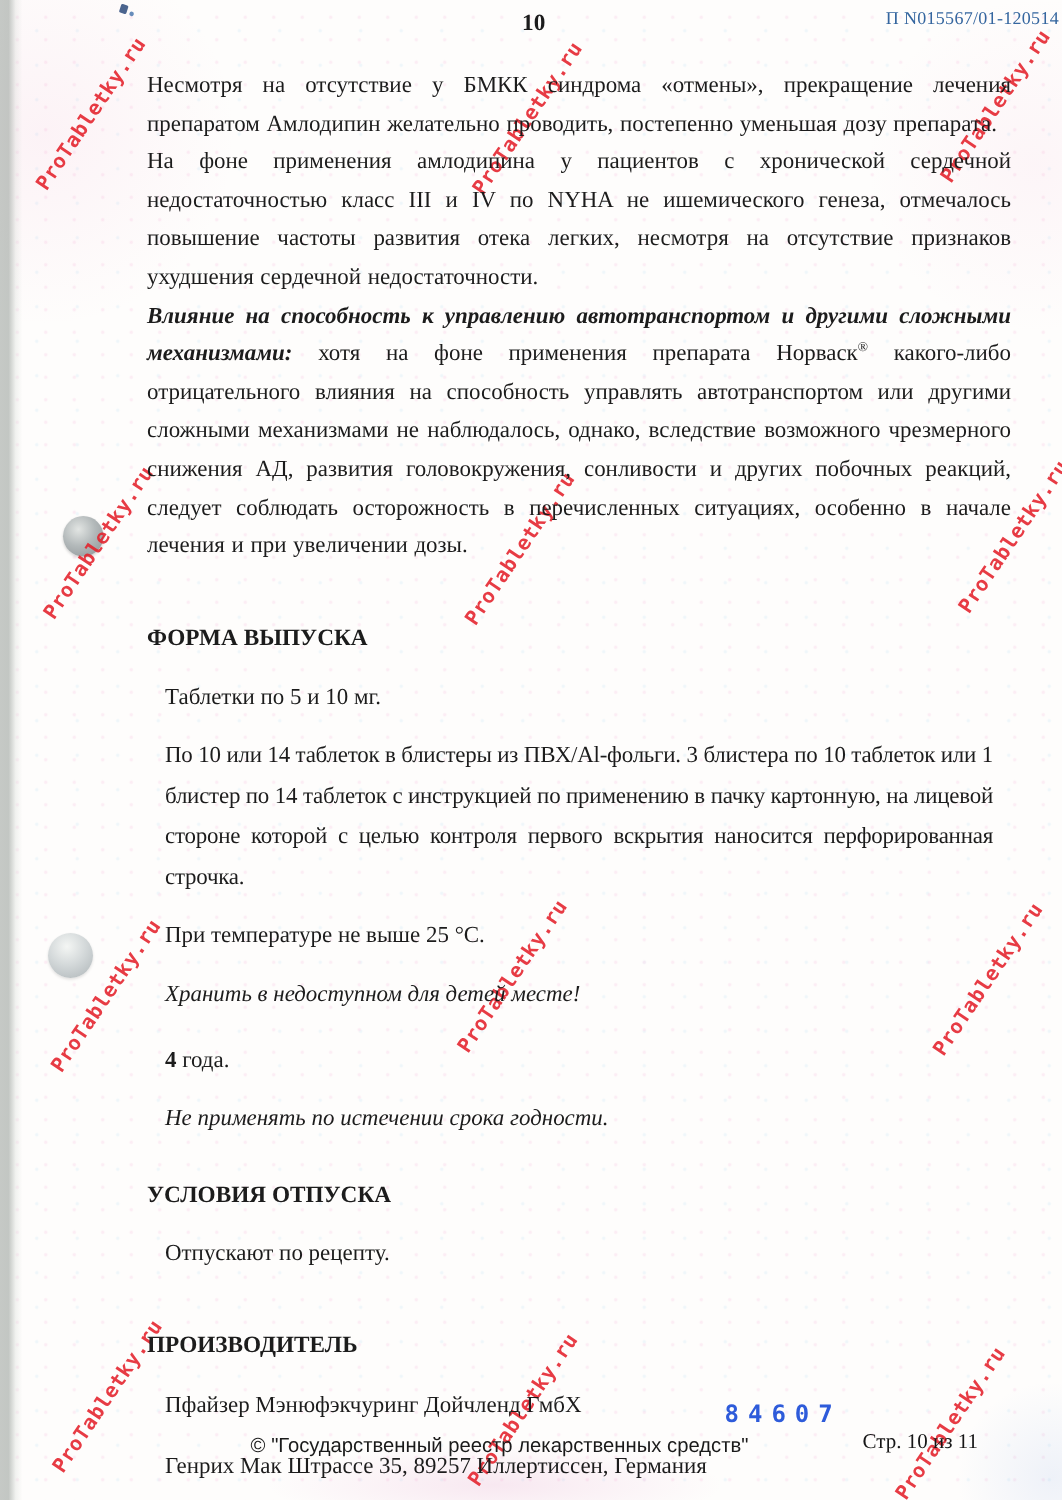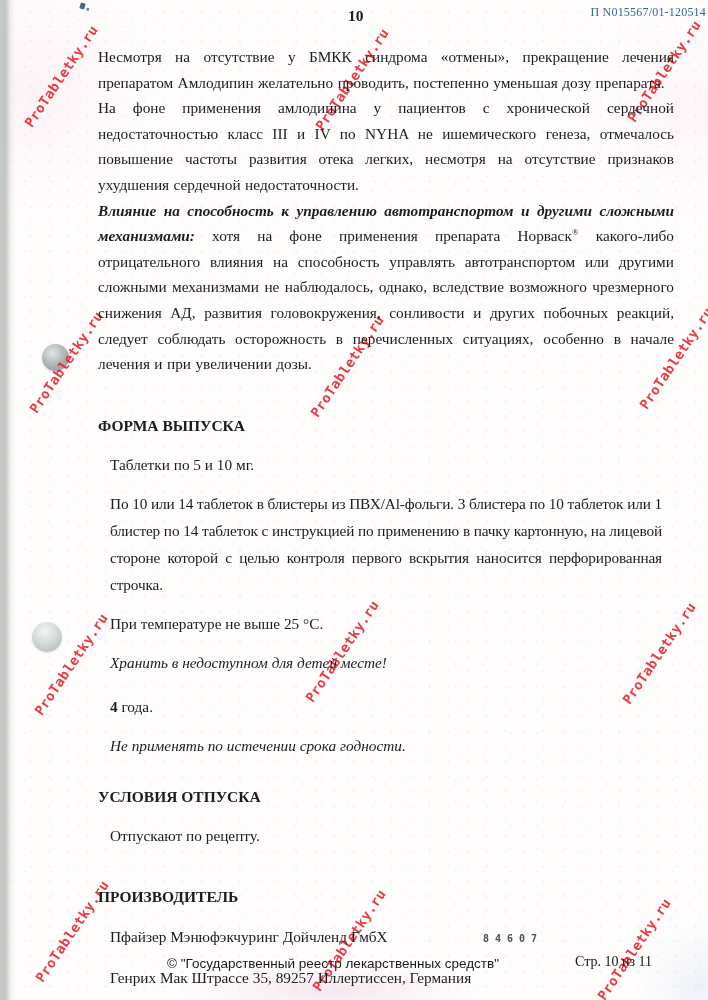--- a/index.html
+++ b/index.html
@@ -55,22 +55,22 @@
   .sec-para{text-align:justify;letter-spacing:-.15px;}
   .bi{font-weight:normal;font-style:italic;}
   .b{font-weight:bold;}
   .gap-sm{margin-bottom:17px !important;}
   .gap-md{margin-bottom:24px !important;}
   .gap-lg{margin-bottom:34px !important;}
   .mfg-h{margin-bottom:4px !important;}
   .lh29{line-height:29px;}
   
   .stamp{position:absolute;left:483px;top:933px;
-    font-family:"DejaVu Sans Mono",monospace;font-weight:bold;font-size:10px;
-    letter-spacing:6px;color:#404040;opacity:.92;}
+    font-family:"DejaVu Sans Mono",monospace;font-weight:bold;font-size:16px;
+    letter-spacing:6px;color:#1d4ed8;opacity:.92;}
   .copyright{position:absolute;left:98px;top:956px;width:470px;text-align:center;
     font-family:"Liberation Sans",sans-serif;font-size:13.5px;color:#1a1a1a;}
   .page-info{position:absolute;right:56px;top:954px;font-size:14px;color:#161616;}
 </style>
 </head>
 <body>
 
 <div class="page">
 
   <div class="noise"></div>

